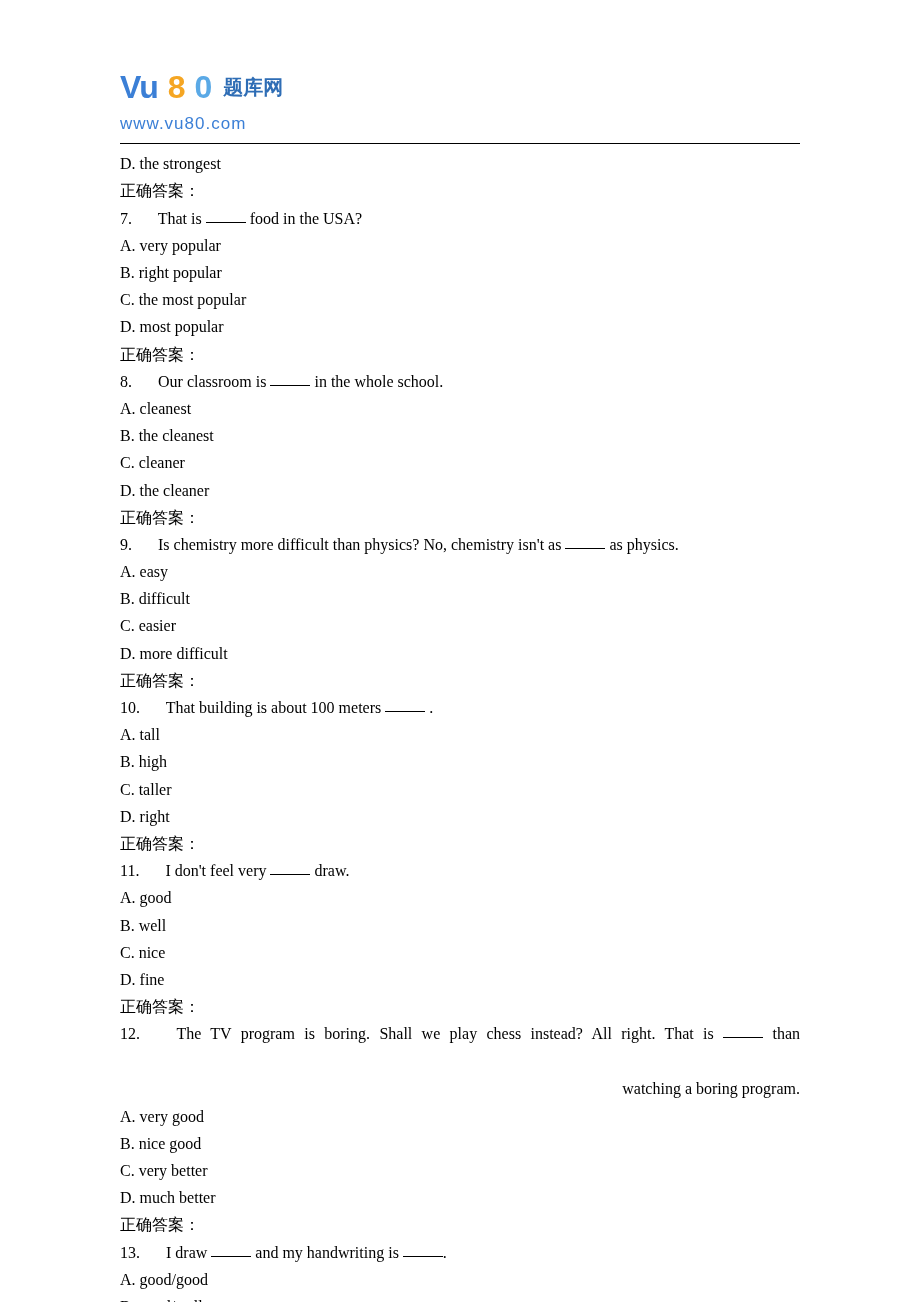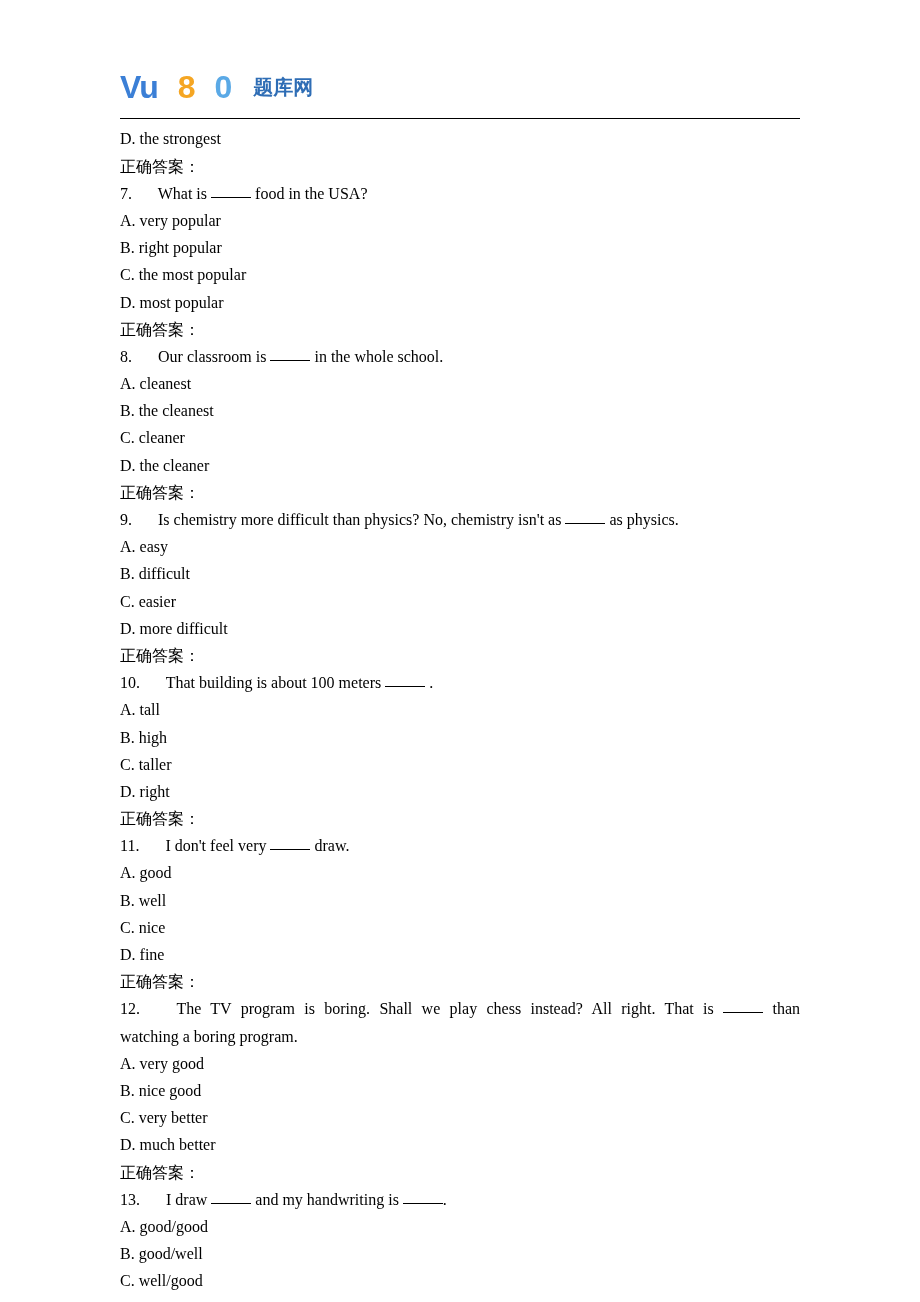--- a/index.html
+++ b/index.html
@@ -16,21 +16,21 @@
       font-size: 16px;
       color: #000;
       line-height: 1.7;
     }
     .logo-area {
       margin-bottom: 4px;
     }
     .logo-row {
       display: flex;
       align-items: baseline;
-      gap: 20px;
+      gap: 10px;
     }
     .logo-vu {
       font-family: Arial, "Comic Sans MS", cursive, sans-serif;
       font-size: 32px;
       font-weight: bold;
       color: #3b7fd6;
       letter-spacing: -1px;
     }
     .logo-8 {
       font-family: Arial, "Comic Sans MS", cursive, sans-serif;
@@ -69,21 +69,22 @@
       margin-bottom: 6px;
     }
     .line {
       white-space: normal;
     }
     .q-line {
       text-align: justify;
       text-align-last: justify;
     }
     .q-line-last {
-      text-align: left;
+      text-align: right;
+      margin-top: 28px;
     }
     .blank {
       display: inline-block;
       width: 40px;
       border-bottom: 1px solid #000;
       vertical-align: baseline;
       height: 1em;
       position: relative;
       top: -1px;
     }
@@ -98,30 +99,31 @@
 </head>
 <body>
 
 <div class="logo-area">
   <div class="logo-row">
     <span class="logo-vu">Vu</span>
       <span class="logo-8">8</span>
       <span class="logo-0">0</span>
     <span class="logo-cn">题库网</span>
   </div>
+  <div class="logo-url">www.vu80.com</div>
 </div>
 <hr class="divider">
 
 <div class="line">D. the strongest</div>
 <div class="line">正确答案：</div>
 
 <div class="line">
   <span class="qnum">7.</span>
   <span class="indent"></span>
-  <span>What is </span><span class="blank"></span><span> food in the USA?</span>
+  <span>That is </span><span class="blank"></span><span> food in the USA?</span>
 </div>
 <div class="line">A. very popular</div>
 <div class="line">B. right popular</div>
 <div class="line">C. the most popular</div>
 <div class="line">D. most popular</div>
 <div class="line">正确答案：</div>
 
 <div class="line">
   <span class="qnum">8.</span>
   <span class="indent"></span>

